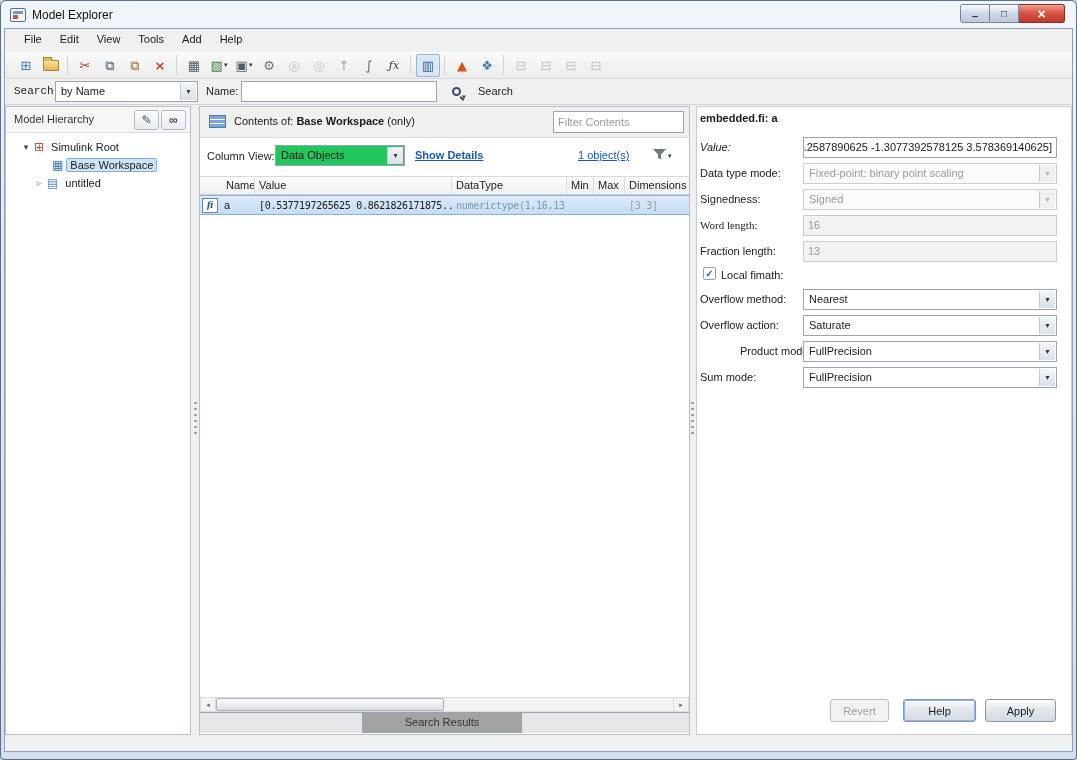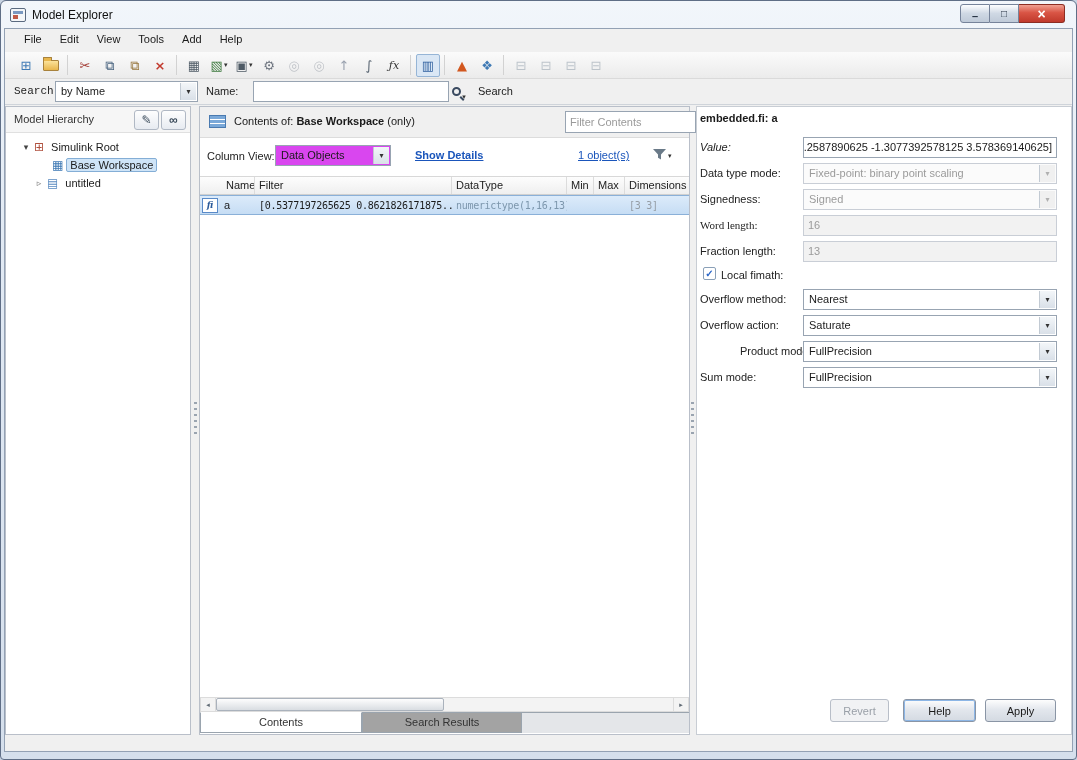--- a/index.html
+++ b/index.html
@@ -77,21 +77,21 @@
   .combo { position:absolute; height:21px; background:#fff; border:1px solid #98a4b2;
     padding:0 20px 0 5px; line-height:19px; white-space:nowrap; overflow:hidden; }
   .combo .combo-arrow { position:absolute; right:1px; top:1px; bottom:1px; width:16px;
     background:linear-gradient(#f3f6f9,#d9e0e8); border-left:1px solid #c2cad3;
     display:flex; align-items:center; justify-content:center; font-size:8px; color:#333; }
   .combo.disabled { color:#9b9b9b; background:#fbfbfb; border-color:#c9ced6; }
   .combo.disabled .combo-arrow { background:#f0f0f0; color:#b0b0b0; }
 
   .tfield { position:absolute; height:21px; background:#fff; border:1px solid #98a4b2;
     padding:0 4px; font-family:"Liberation Sans", sans-serif; font-size:11px; color:#1a1a1a; }
-  input.tfield { outline:none;margin-left:12px; }
+  input.tfield { outline:none; }
   input.tfield::placeholder { color:#9a9a9a; }
   .tfield.disabled { background:#f2f2f2; color:#9b9b9b; border-color:#c9ced6; }
 
   .search-btn { position:absolute; left:444px; top:80px; width:30px; height:23px;
     display:flex; align-items:center; justify-content:center; gap:1px; border-radius:2px; }
   .ic-mag { width:9px; height:9px; border:2px solid #3a4a60; border-radius:50%; position:relative; }
   .ic-mag::after { content:""; position:absolute; width:2px; height:5px; background:#3a4a60;
     left:7px; top:7px; transform:rotate(-45deg); }
   .dd-sm { font-size:7px; color:#333; align-self:flex-end; margin-bottom:2px; }
 
@@ -344,36 +344,36 @@
   <span class="ic-rows"></span>
   <span class="hdr-text">
     <span>Contents of:</span>
     <span class="hdr-scope">Base Workspace</span>
     <span>(only)</span>
   </span>
 </div>
 <input class="tfield" style="left: 553px; top: 111px; width: 131px; height: 22px;" placeholder="Filter Contents">
 
 <span class="lbl" style="left:207px; top:150px;">Column View:</span>
-<div class="combo" style="left:275px; top:145px; width:116px; background:#d946ef;">
+<div class="combo" style="left:275px; top:145px; width:130px; background:#22c55e;">
   <span>Data Objects</span>
   <span class="combo-arrow">▾</span>
 </div>
 <span class="link" style="position:absolute; left:415px; top:149px; font-weight:bold;">Show Details</span>
 <span class="link" style="position:absolute; left:578px; top:149px;">1 object(s)</span>
 <span class="ic-funnel" style="left:652px; top:147px;">
   <svg width="15" height="15" viewBox="0 0 15 15">
     <path d="M1 2 h13 l-5 5.5 v5 l-3 -1.8 v-3.2 z" fill="#6a7a88"></path>
   </svg>
   <span class="dd-sm">▾</span>
 </span>
 
 <div class="tbl-header">
   <span class="th th-name">Name</span>
-  <span class="th th-value">Filter</span>
+  <span class="th th-value">Value</span>
   <span class="th th-type">DataType</span>
   <span class="th th-min">Min</span>
   <span class="th th-max">Max</span>
   <span class="th th-dim">Dimensions</span>
 </div>
 <div class="tbl-row selected">
   <span class="td td-icon">
       <span class="ic-fi"></span>
     </span>
   <span class="td td-name">a</span>
@@ -384,21 +384,20 @@
   <span class="td td-dim mono">[3 3]</span>
 </div>
 
 <div class="hscroll">
   <span class="sb-btn sb-left">◂</span>
   <span class="sb-thumb"></span>
   <span class="sb-btn sb-right">▸</span>
 </div>
 
 <div class="tabstrip">
-  <span class="tab tab1 active">Contents</span>
   <span class="tab tab2">Search Results</span>
 </div>
 
 <div class="panel-box" style="left:696px; top:106px; width:376px; height:629px; border-color:#c8cdd4;"></div>
 <span class="props-title">embedded.fi: a</span>
 
 <span class="prop-label" style="top:141px;font-style:italic;">Value:</span>
 <div class="tfield clip-end" style="left:803px; top:137px; width:254px;">
   <span style="line-height:19px;">2.2587890625 -1.3077392578125 3.578369140625]</span>
 </div>

